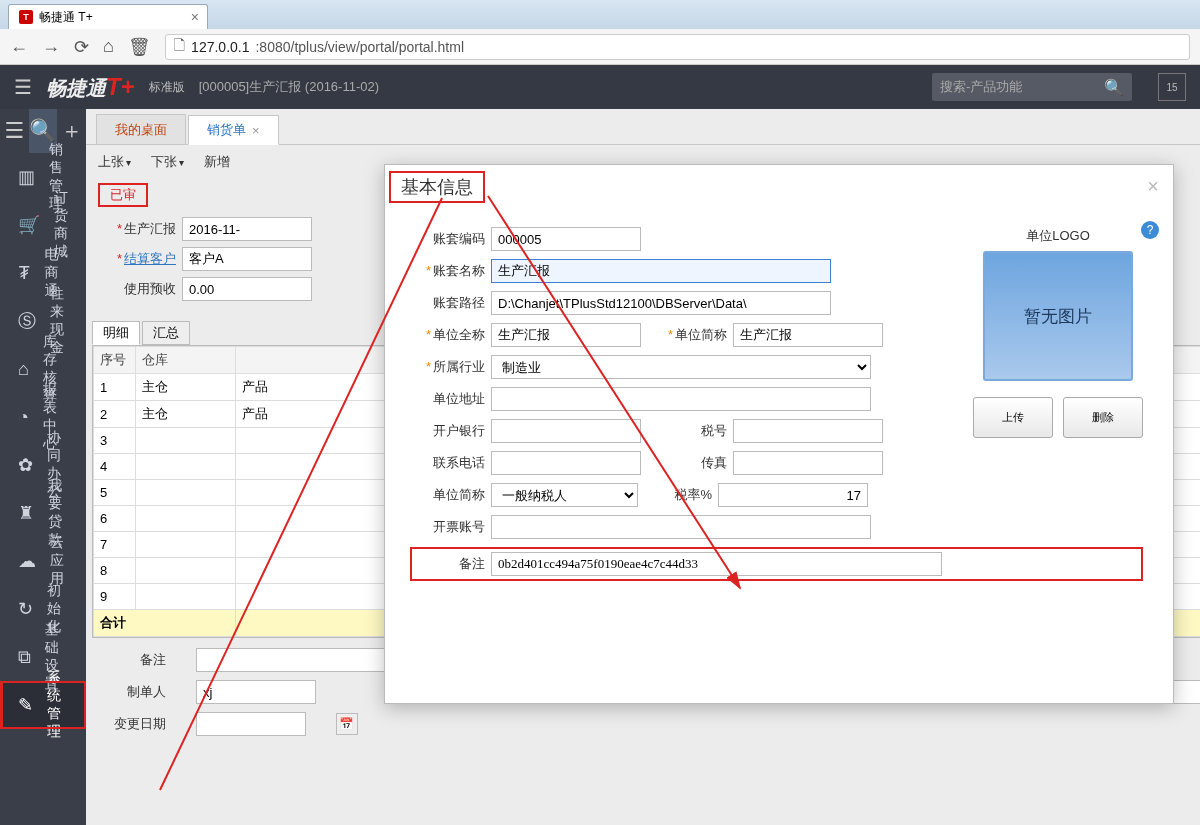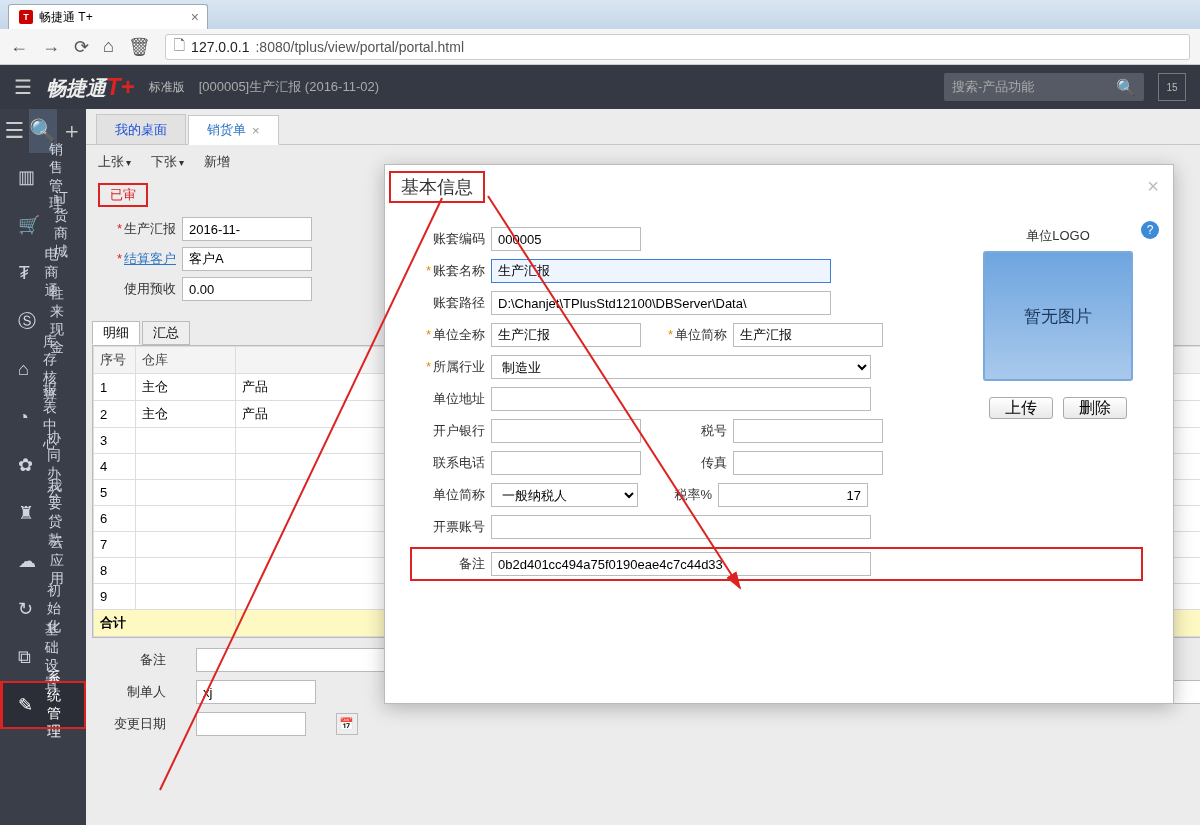--- a/index.html
+++ b/index.html
@@ -19,36 +19,36 @@
 .app-top { height: 44px; background: #353943; display: flex; align-items: center; color: #bbb; padding: 0 14px; gap: 14px; }
 .hamburger { font-size: 20px; color: #ccc; cursor: pointer; }
 .logo { display: flex; align-items: baseline; font-style: italic; font-weight: bold; }
 .logo .cn { color: #eee; font-size: 20px; }
 .logo .t { color: #d22; font-size: 24px; }
 .ver { font-size: 12px; color: #bbb; }
 .crumb { font-size: 13px; color: #aaa; }
 .flex-sp { flex: 1; }
 .search-box { width: 200px; height: 28px; background: #565a64; border-radius: 2px; display: flex; align-items: center; padding: 0 8px; color: #aaa; font-size: 13px; gap: 6px; }
 .search-box .mag { margin-left: auto; font-size: 16px; }
-.cal-ico { width: 28px; height: 28px; border: 1px solid #777; color: #bbb; display: flex; align-items: center; justify-content: center; font-size: 10px; }
+.cal-ico { width: 28px; height: 28px; border: 1px solid #777; color: #bbb; display: flex; align-items: center; justify-content: center; font-size: 10px; margin-left: 12px; }
 
 
 .main { display: flex; height: calc(825px - 29px - 36px - 44px); }
 .sidebar { width: 197px; background: #3a3e48; color: #cfd3dc; font-size: 14px; }
 .side-top { height: 44px; display: flex; }
 .side-top .btn { flex: 1; display: flex; align-items: center; justify-content: center; color: #ccc; font-size: 22px; cursor: pointer; }
 .side-top .btn.search { background: #4a5568; }
 .side-item { height: 48px; display: flex; align-items: center; gap: 14px; padding: 0 18px; cursor: pointer; }
 .side-item.active { background: #2b2e36; color: #fff; border-left: 3px solid #d22; padding-left: 15px;}
 .side-ico { width: 22px; text-align: center; font-size: 18px; }
 .side-item.boxed { outline: 2px solid #d22; outline-offset: -2px; }
 
 .workspace { flex: 1; background: #ECECEC; display: flex; flex-direction: column; position: relative; }
 .tabs-row { height: 36px; background: #ececec; display: flex; align-items: flex-end; padding-left: 10px; border-bottom: 1px solid #c7c7c7; gap: 2px; }
-.ws-tab { height: 30px; background: #e2e2e2; border: 1px solid #c7c7c7; border-bottom: none; padding: 0 18px; font-size: 13px; color: #1d4ed8; display: flex; align-items: center; gap: 6px; }
+.ws-tab { height: 30px; background: #e2e2e2; border: 1px solid #c7c7c7; border-bottom: none; padding: 0 18px; font-size: 13px; color: #c2410c; display: flex; align-items: center; gap: 6px; }
 .ws-tab.active { background: #fff; color: #2f76c2; border-bottom: 1px solid #fff; margin-bottom: -1px; }
 .ws-tab .xx { color: #999; cursor: pointer; }
 
 .toolbar { height: 34px; background: #ececec; display: flex; align-items: center; padding: 0 12px; gap: 20px; font-size: 13px; color: #333; }
 .tb-item { display: flex; align-items: center; gap: 2px; cursor: pointer; }
 .tb-item .car { font-size: 10px; }
 
 .status-row { padding: 4px 12px; }
 .status-badge { display: inline-block; border: 2px solid #d22; color: #d22; padding: 1px 10px; font-size: 13px; }
 
@@ -88,21 +88,21 @@
 .minp.w1 { width: 150px; }
 .minp.w2 { width: 340px; }
 .minp.w3 { width: 150px; }
 .minp.hl { border: 1px solid #3b7fd6; background: #eef5ff; width: 340px; }
 select.minp { background: #fff; }
 .mrow.boxed { border: 2px solid #d22; padding: 3px; margin-left: -5px; }
 .logo-block { position: absolute; right: 0; top: 0; width: 170px; text-align: center; }
 .logo-block .tt { color: #333; margin-bottom: 6px; font-size: 13px; }
 .logo-block .frame { width: 150px; height: 130px; margin: 0 auto; border: 2px solid #7aa9de; background: linear-gradient(#6ea5df,#a9c9ec); display: flex; align-items: center; justify-content: center; color: #1d3a5e; font-size: 17px; border-radius: 3px; }
 .logo-block .btns { margin-top: 16px; display: flex; gap: 10px; justify-content: center; }
-.sbtn { height: 22px; border: 1px solid #aaa; background: linear-gradient(#fff,#e8e8e8); padding: 0 15px; font-size: 16px; border-radius: 3px; cursor: pointer; }
+.sbtn { height: 41px; border: 1px solid #aaa; background: linear-gradient(#fff,#e8e8e8); padding: 0 28px; font-size: 11px; border-radius: 3px; cursor: pointer; }
 .mfoot { position: absolute; right: 24px; bottom: 20px; display: flex; gap: 14px; }
 .mfoot .mbtn { width: 78px; height: 30px; border: 1px solid #aaa; background: linear-gradient(#fff,#eee); font-size: 14px; border-radius: 3px; cursor: pointer; }
 
 
 svg.anno { position: absolute; left: 0; top: 0; pointer-events: none; }
 </style>
 </head>
 <body>
 
 <div class="browser-tabs">
@@ -388,21 +388,21 @@
       <select class="minp w3" style="width:147px"><option>一般纳税人</option></select>
       <span class="mlab" style="width:68px"><span>税率%</span></span>
         <input class="minp w3" style="text-align: right;" value="17">
     </div>
     <div class="mrow">
         <span class="mlab"><span>开票账号</span></span>
         <input class="minp" style="width: 380px;">
       </div>
     <div class="mrow boxed">
       <span class="mlab"><span>备注</span></span>
-        <input class="minp" style="width: 380px;" value="0b2d401cc494a75f0190eae4c7c44d33">
+        <input class="minp" style="width: 451px; font-family: Liberation Serif, serif;" value="0b2d401cc494a75f0190eae4c7c44d33">
     </div>
   </div>
 </div>
 
 <svg class="anno" width="1200" height="825">
   <defs>
       <marker id="ah" markerWidth="10" markerHeight="10" refX="8" refY="3" orient="auto">
         <path d="M0,0 L0,6 L9,3 z" fill="#d22"></path>
       </marker>
     </defs>

